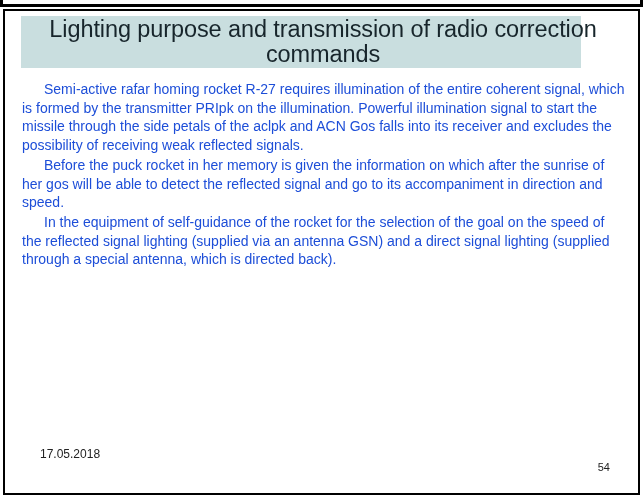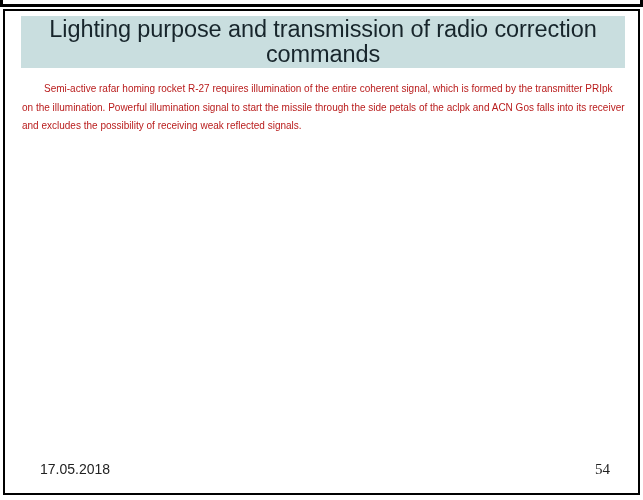--- a/index.html
+++ b/index.html
@@ -50,21 +50,21 @@
     box-sizing: border-box;
     border: 2px solid #000000;
     background: #ffffff;
   }
 
   
   #title-bar {
     position: absolute;
     left: 21px;
     top: 16px;
-    width: 604px;
+    width: 560px;
     height: 52px;
     background: #c9dedf;
     box-sizing: border-box;
   }
   #title-text {
     position: absolute;
     left: 0;
     top: 1px;
     width: 604px;
     text-align: center;
@@ -74,23 +74,23 @@
     letter-spacing: -0.1px;
     font-family: "Liberation Sans", sans-serif;
   }
 
   
   #body-text {
     position: absolute;
     left: 22px;
     top: 80px;
     width: 604px;
-    font-size: 10px;
+    font-size: 14px;
     line-height: 18.7px;
-    color: #b91c1c;
+    color: #1d4ed8;
     text-align: left;
     font-family: "Liberation Sans", sans-serif;
   }
   #body-text p {
     margin: 0 0 1px 0;
     text-indent: 22px;
   }
 
   
   #timing-diagram {
@@ -98,51 +98,53 @@
     left: 0px;
     top: 405px;
     width: 643px;
     height: 48px;
   }
 
   
   #footer-date {
     position: absolute;
     left: 40px;
-    top: 461px;
-    font-size: 14px;
+    top: 447px;
+    font-size: 12px;
     color: #222222;
     font-family: "Liberation Sans", sans-serif;
   }
   #footer-page {
     position: absolute;
     left: 570px;
     top: 461px;
     width: 40px;
     text-align: right;
-    font-size: 15px;
+    font-size: 11px;
     color: #222222;
-    font-family: Liberation Serif, serif;
+    font-family: Liberation Sans, sans-serif;
   }
 </style>
 </head>
 <body>
 
 <div id="slide-frame">
 
   <div id="slide-border"></div>
   <div id="top-black-bar"></div>
   <div id="top-white-strip"></div>
 
   <div id="title-bar">
     <div id="title-text">Lighting purpose and transmission of radio correction commands</div>
   </div>
 
   <div id="body-text">
     <p>Semi-active rafar homing rocket R-27 requires illumination of the entire coherent signal, which is formed by the transmitter PRIpk on the illumination. Powerful illumination signal to start the missile through the side petals of the aclpk and ACN Gos falls into its receiver and excludes the possibility of receiving weak reflected signals.</p>
+    <p>Before the puck rocket in her memory is given the information on which after the sunrise of her gos will be able to detect the reflected signal and go to its accompaniment in direction and speed.</p>
+    <p>In the equipment of self-guidance of the rocket for the selection of the goal on the speed of the reflected signal lighting (supplied via an antenna GSN) and a direct signal lighting (supplied through a special antenna, which is directed back).</p>
   </div>
 
   <div id="timing-diagram">
     
     
 
     
     
     
 

